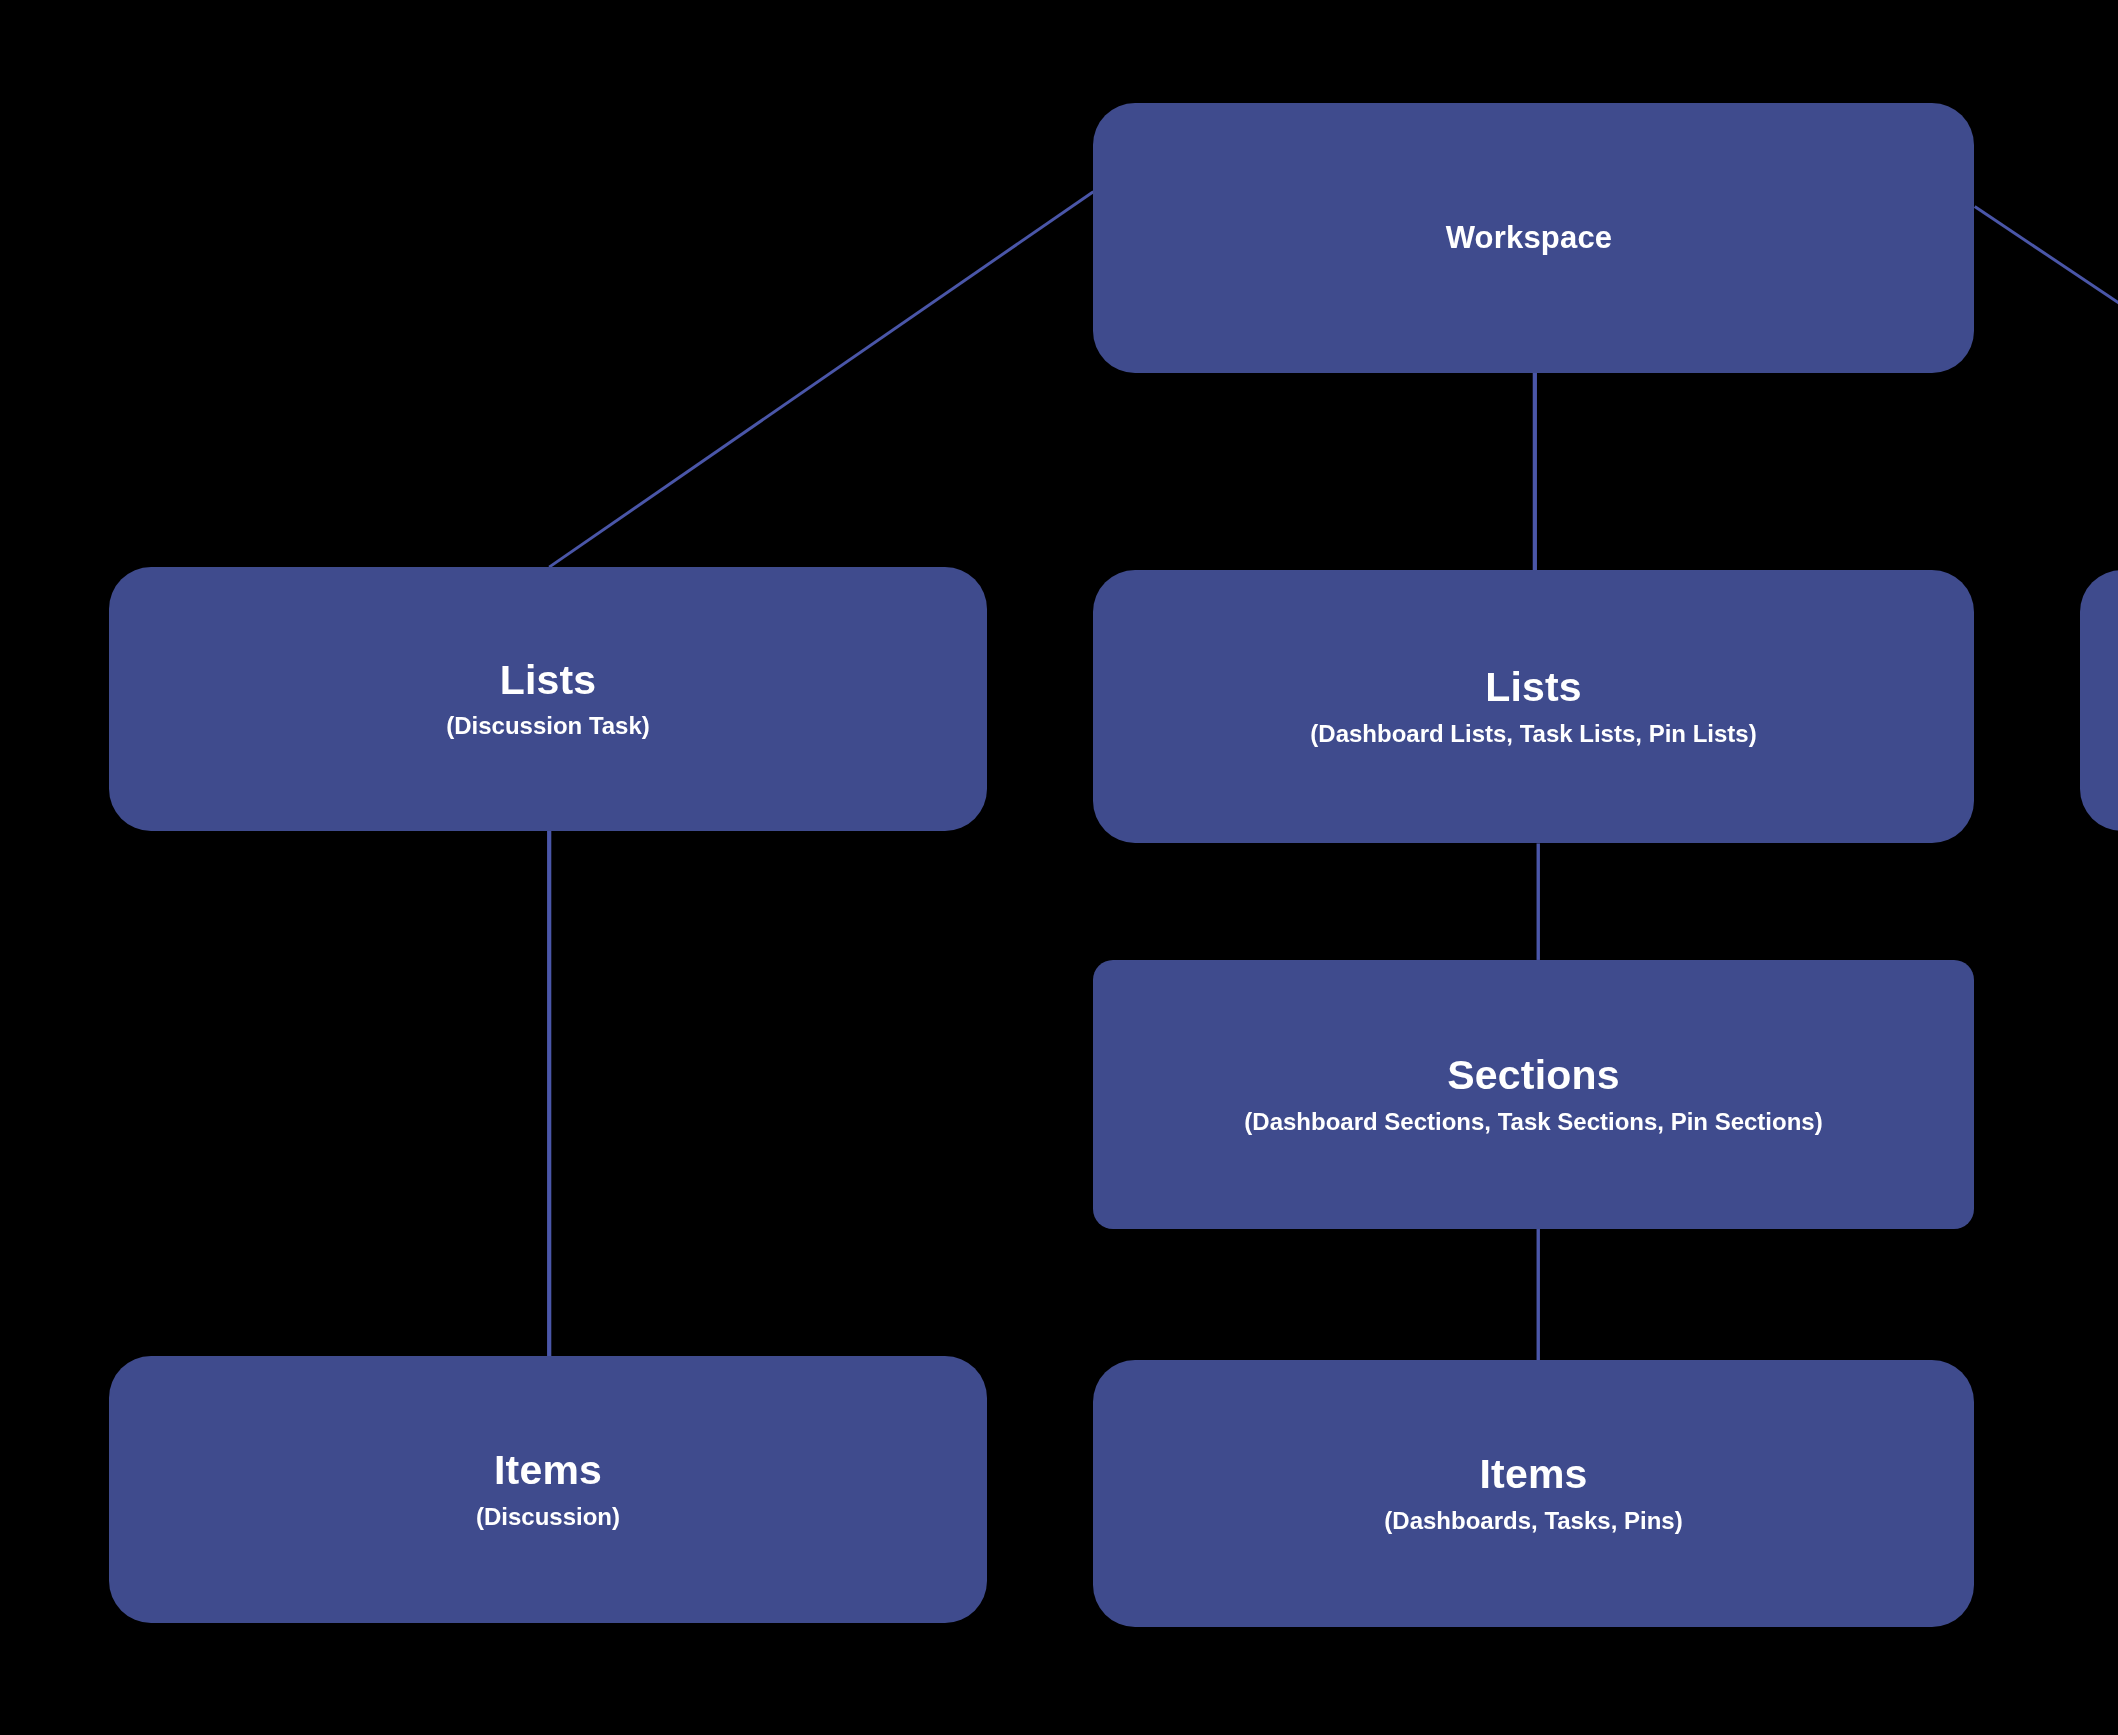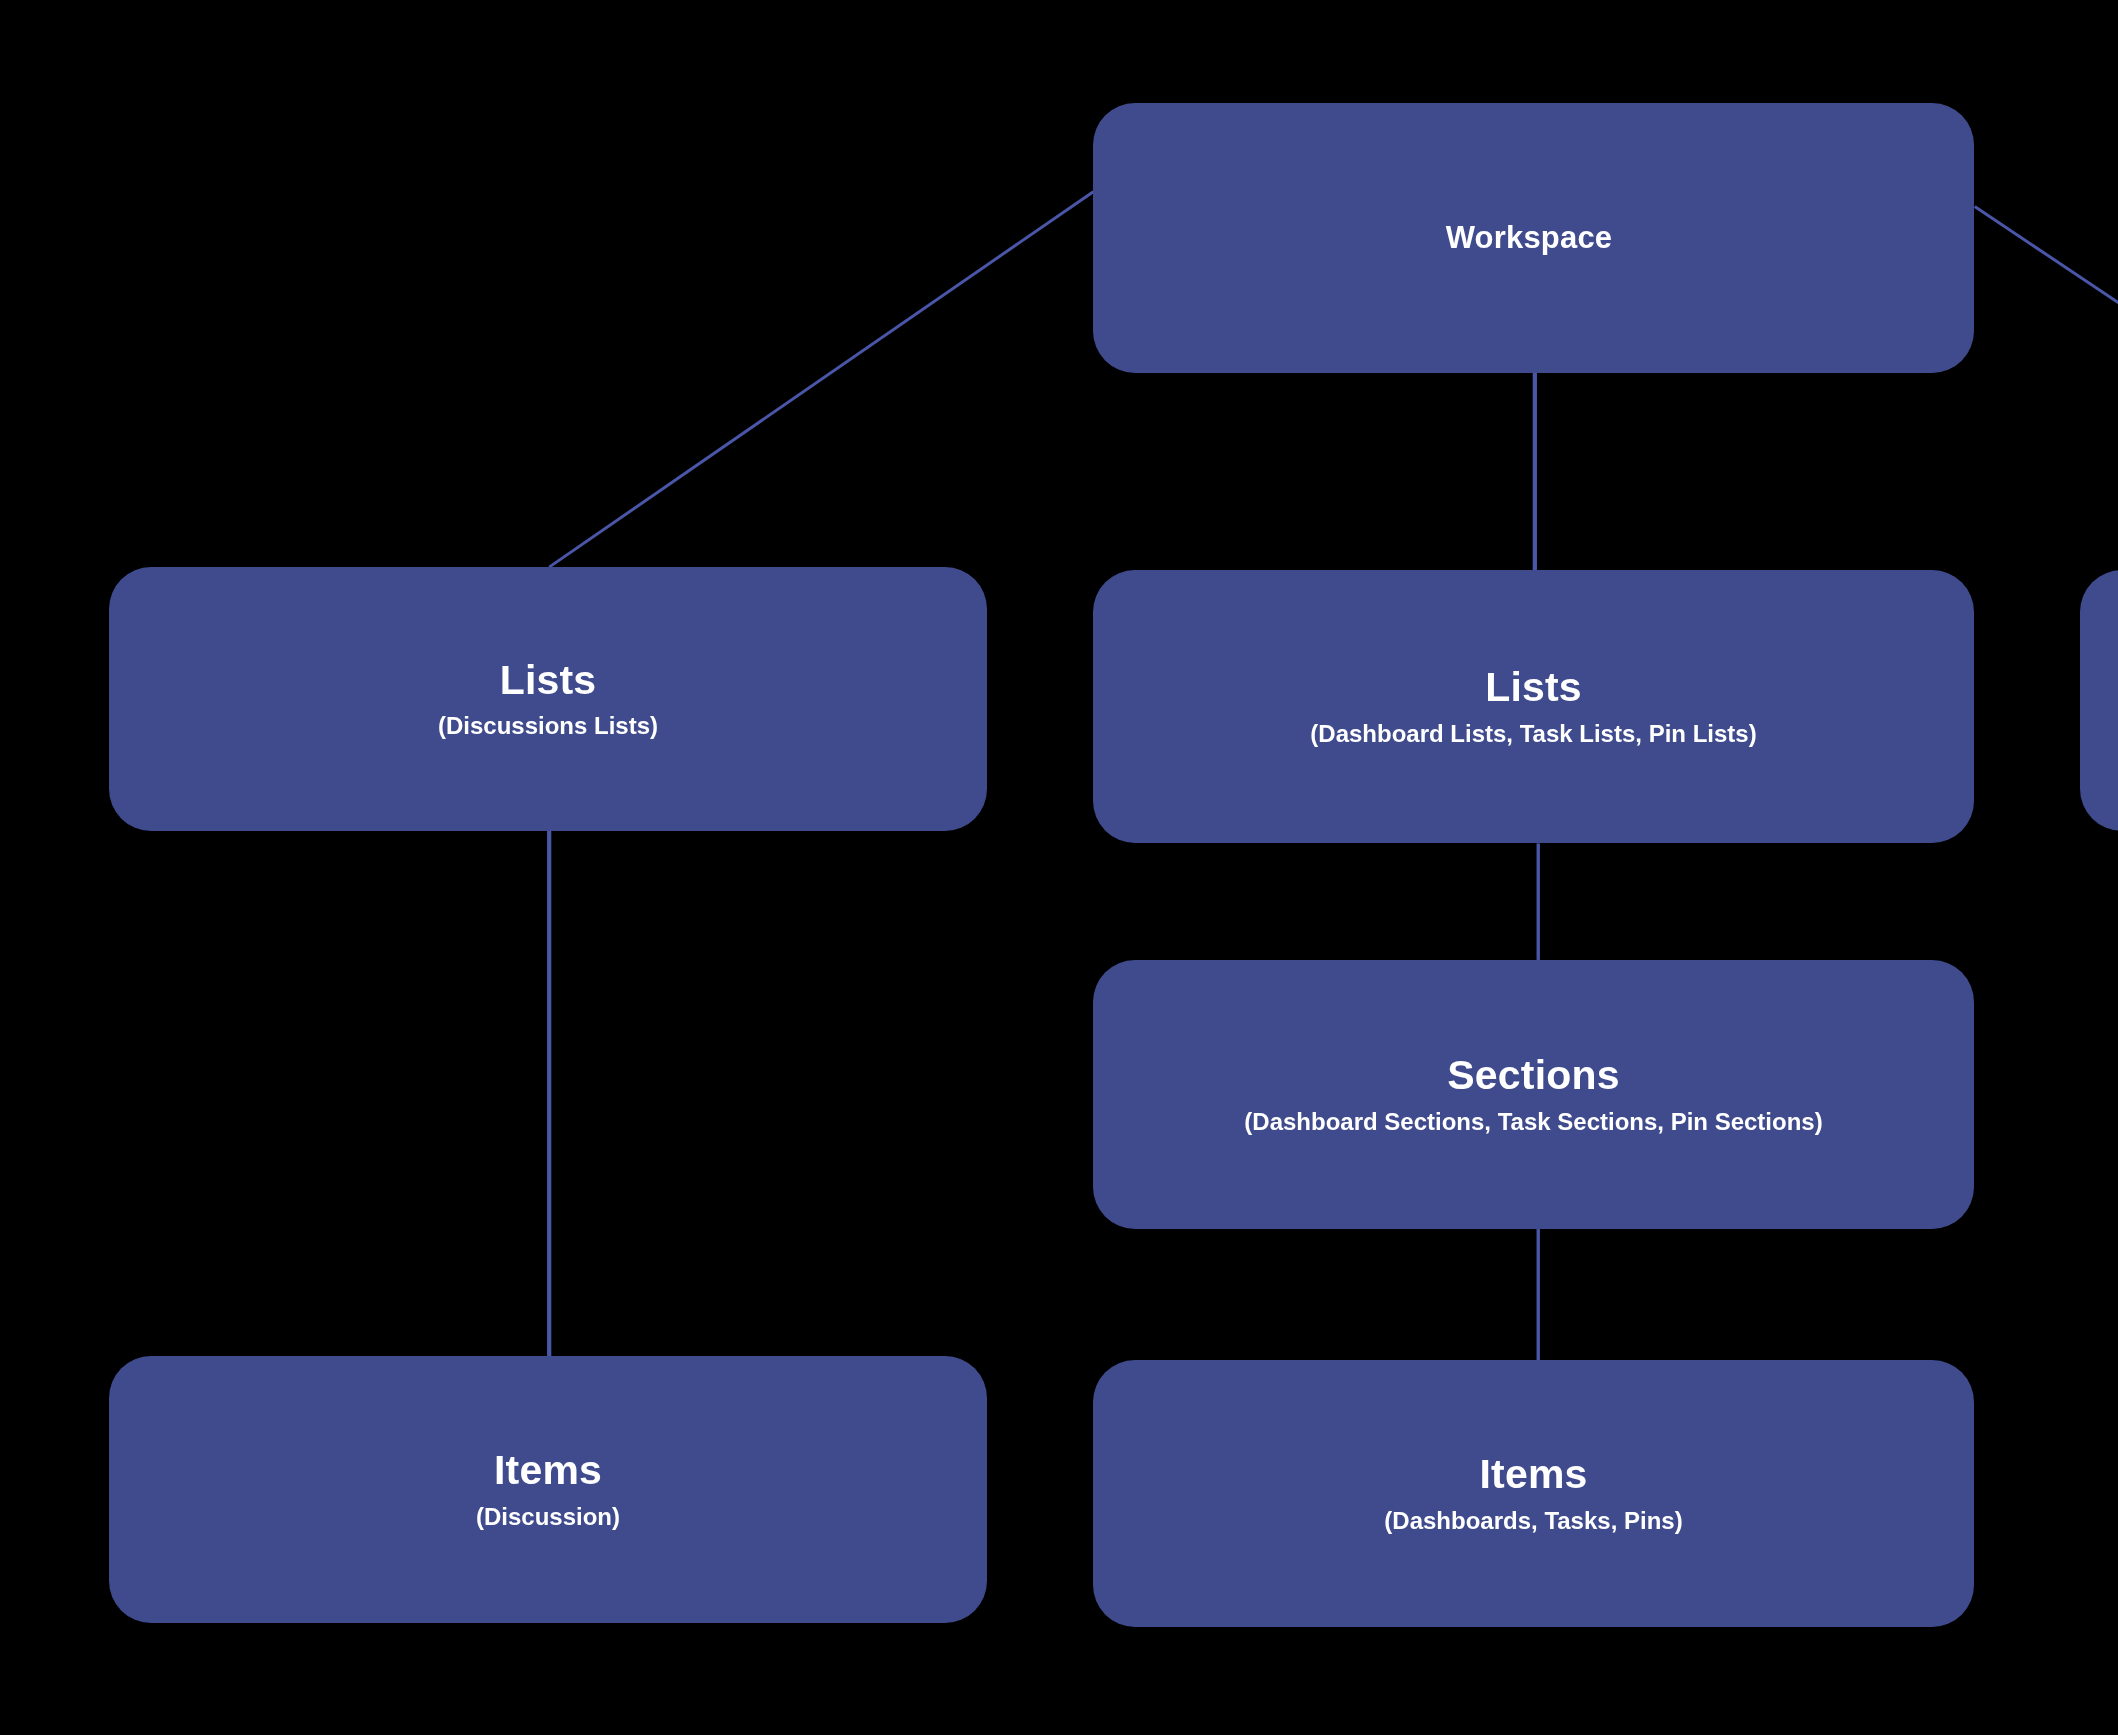--- a/index.html
+++ b/index.html
@@ -57,21 +57,21 @@
   }
   .node.single-line .node-title {
     font-size: 31px;
   }
 
   
   #node-workspace      { left: 1093px; top: 103px;  width: 881px; height: 270px; padding-left: 8px; }
   #node-lists-left     { left: 109px;  top: 567px; width: 878px; height: 264px; }
   #node-lists-center   { left: 1093px; top: 570px; width: 881px; height: 273px; }
   #node-projects       { left: 2080px; top: 570px; width: 877px; height: 261px; }
-  #node-sections       { left: 1093px; top: 960px; width: 881px; height: 269px; }
+  #node-sections       { left: 1093px; top: 960px; width: 881px; height: 269px; border-radius: 20px; }
   #node-items-left     { left: 109px;  top: 1356px; width: 878px; height: 267px; }
   #node-items-center   { left: 1093px; top: 1360px; width: 881px; height: 267px; }
 </style>
 </head>
 <body>
 
 <div id="diagram-canvas">
 
   <svg id="edge-layer" viewBox="0 0 7240 4096">
 
@@ -87,21 +87,21 @@
 
     <line x1="3630" y1="2900" x2="3630" y2="3210" stroke="#4A56A8" stroke-width="8"></line>
   </svg>
 
   <div class="node single-line" id="node-workspace">
     <div class="node-title">Workspace</div>
   </div>
 
   <div class="node" id="node-lists-left">
     <div class="node-title">Lists</div>
-    <div class="node-subtitle">(Discussions Lists)</div>
+    <div class="node-subtitle">(Discussion Task)</div>
   </div>
 
   <div class="node" id="node-lists-center">
     <div class="node-title">Lists</div>
     <div class="node-subtitle">(Dashboard Lists, Task Lists, Pin Lists)</div>
   </div>
 
   <div class="node single-line" id="node-projects">
     
   </div>

